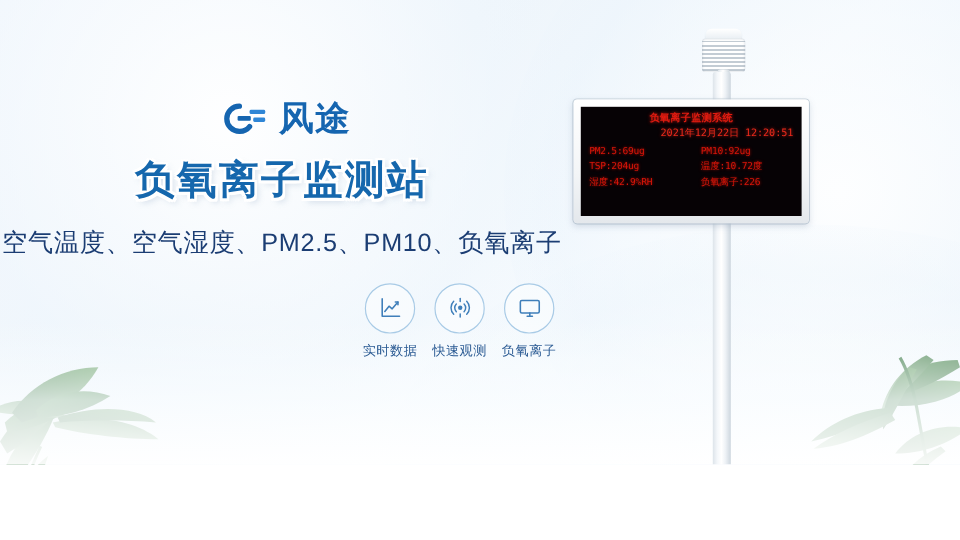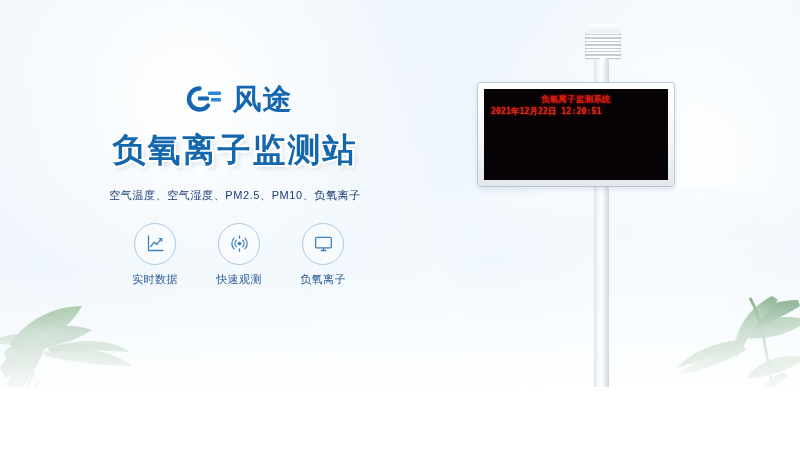--- a/index.html
+++ b/index.html
@@ -88,31 +88,30 @@
     text-shadow:
        2px 0 0 #ffffff, -2px 0 0 #ffffff,
        0 2px 0 #ffffff, 0 -2px 0 #ffffff,
        2px 2px 0 #ffffff, -2px 2px 0 #ffffff,
        2px -2px 0 #ffffff, -2px -2px 0 #ffffff,
        3px 3px 5px rgba(120,150,180,0.35);
   }
 
   .subline {
     margin-top: 20px;
-    font-size: 11px;
+    font-size: 21px;
     color: #1b3d73;
     letter-spacing: 0.6px;
   }
 
   
   .features {
     margin-top: 20px;
     display: flex;
-    justify-content: center;
-    gap: 26px;
+    justify-content: flex-end;
     padding-left: 8px;
   }
   .feature {
     width: 58px;
     text-align: center;
   }
   .feature-ring {
     width: 40px;
     height: 40px;
     margin: 0 auto;
@@ -228,28 +227,27 @@
   .led-title {
     text-align: center;
     font-size: 8.5px;
     font-weight: bold;
     color: #e01b10;
     letter-spacing: 0.2px;
     text-shadow: 0 0 3px rgba(224,27,16,0.85);
     line-height: 1.25;
   }
   .led-datetime {
-    text-align: left;
+    text-align: right;
     font-size: 8.5px;
     color: #e8291b;
     letter-spacing: -0.1px;
     text-shadow: 0 0 3px rgba(232,41,27,0.8);
     line-height: 1.35;
     margin-top: 1px;
-    font-weight: bold;
   }
   .led-grid {
     margin-top: 3px;
     display: grid;
     grid-template-columns: 1fr 1fr;
     row-gap: 1px;
     column-gap: 2px;
   }
   .led-cell {
     font-size: 8px;
@@ -399,18 +397,26 @@
     <div class="pole-base"></div>
     <div class="pole-shadow"></div>
 
     <div class="board">
       <div class="board-screen">
 
         <div class="led-title">负氧离子监测系统</div>
 
         <div class="led-datetime">2021年12月22日 12:20:51</div>
 
+        <div class="led-grid">
+          <div class="led-cell">PM2.5:69ug</div>
+          <div class="led-cell r">PM10:92ug</div>
+          <div class="led-cell">TSP:204ug</div>
+          <div class="led-cell r">温度:10.72度</div>
+          <div class="led-cell">湿度:42.9%RH</div>
+          <div class="led-cell r">负氧离子:226</div>
+        </div>
 
       </div>
     </div>
   </div>
 
 </div>
 
 </body></html>

